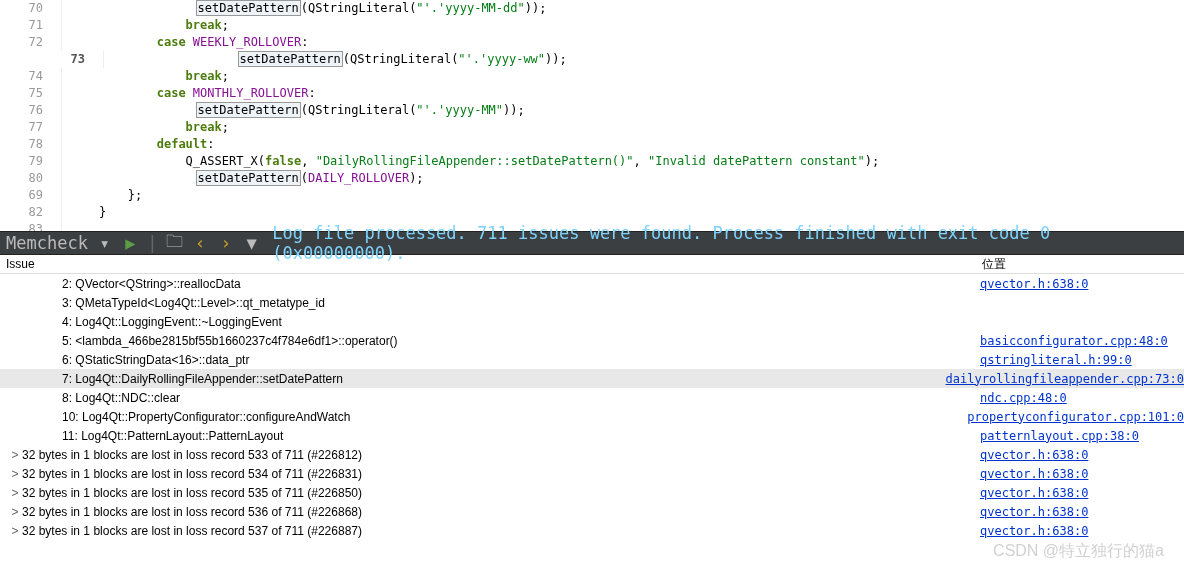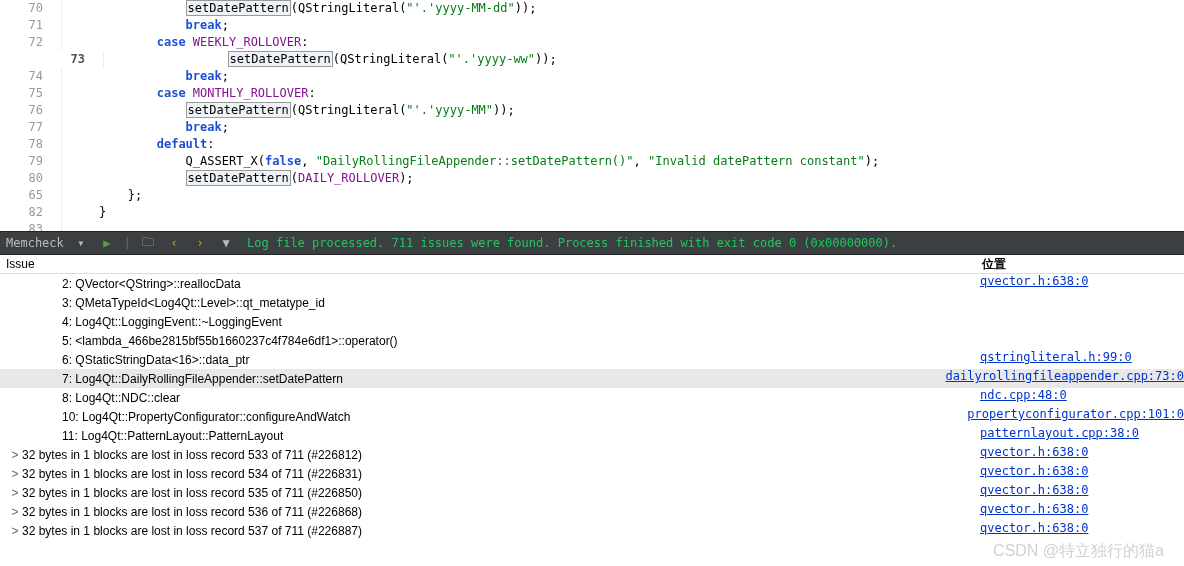--- a/index.html
+++ b/index.html
@@ -2,36 +2,36 @@
 <html><head>
 <meta charset="utf-8">
 <style>
 * { margin: 0; padding: 0; box-sizing: border-box; }
 body { font-family: "Segoe UI", Arial, sans-serif; font-size: 12px; background: #fff; overflow: hidden; width: 1184px; height: 566px; }
 .editor { height: 231px; background: #fff; overflow: hidden; }
 .line { display: flex; height: 17px; line-height: 17px; }
 .gutter { width: 62px; text-align: right; padding-right: 18px; color: #999; font-family: Consolas, monospace; font-size: 12px; background: #fff; border-right: 1px solid #eee; }
 .gutter.bold { font-weight: bold; color: #555; margin-left: 42px; }
 .code { font-family: Consolas, monospace; font-size: 12px; padding-left: 8px; white-space: pre; }
-.k-keyword { color: #1d4ed8; font-weight: bold; }
+.k-keyword { color: #4d7c0f; font-weight: bold; }
 .k-const { color: #871094; }
 .k-str { color: #067d17; }
-.k-boxed { border: 1px solid #999; background: #eef3f8; padding: 0 1px; }
-
-.toolbar { height: 24px; background: #3c3f41; color: #bbb; display: flex; align-items: center; font-family: "NSimSun", "SimSun", monospace; font-size: 12px; padding: 0 6px; gap: 8px; border-top: 1px solid #222; border-bottom: 1px solid #222; }
+.k-boxed { border: 1px solid #999; background: #eef3f8; padding: 0 1px; margin-left: 10px; }
+
+.toolbar { height: 24px; background: #3c3f41; color: #bbb; display: flex; align-items: center; font-family: "NSimSun", "SimSun", monospace; font-size: 17px; padding: 0 6px; gap: 8px; border-top: 1px solid #222; border-bottom: 1px solid #222; }
 .toolbar .icon-btn { width: 18px; height: 18px; display: inline-flex; align-items: center; justify-content: center; color: #bbb; }
 .toolbar .icon-btn.green { color: #5b9e48; }
 .toolbar .icon-btn.yellow { color: #c9a227; }
-.toolbar .status-text { color: #22c55e; margin-left: 4px; font-family: "NSimSun", monospace; }
+.toolbar .status-text { color: #7dd3fc; margin-left: 4px; font-family: "NSimSun", monospace; }
 
 .issues { height: 311px; overflow: hidden; background: #fff; }
 .issues-header { display: flex; border-bottom: 1px solid #ddd; font-size: 12px; height: 19px; align-items: center; }
 .issues-header .col-issue { width: 980px; padding-left: 6px; }
-.issues-header .col-loc { flex: 1; padding-left: 2px; font-weight: bold; }
-.issue-row { display: flex; height: 19px; font-size: 12px; }
+.issues-header .col-loc { flex: 1; padding-left: 2px; }
+.issue-row { display: flex; height: 19px; align-items: center; font-size: 12px; }
 .issue-row.hi { background: #e8e8e8; }
 .issue-row .indent { display: inline-block; }
 .issue-row .arrow { width: 14px; display: inline-block; color: #666; text-align: center; }
 .issue-row .txt { flex: 0 0 auto; }
 .issue-row .col-issue-cell { width: 980px; display: flex; align-items: center; }
 .issue-row .col-loc-cell { flex: 1; color: #0033cc; text-decoration: underline; font-family: "NSimSun", monospace; font-size: 12px; }
 .watermark { position: absolute; right: 20px; bottom: 4px; color: rgba(120,120,120,0.35); font-size: 16px; pointer-events: none; }
 </style>
 </head>
 <body>
@@ -75,21 +75,21 @@
     </div>
     <div class="line">
       <div class="gutter">79</div>
       <div class="code">                <span>Q_ASSERT_X(</span><span class="k-keyword">false</span><span>, </span><span class="k-str">"DailyRollingFileAppender::setDatePattern()"</span><span>, </span><span class="k-str">"Invalid datePattern constant"</span><span>);</span></div>
     </div>
     <div class="line">
       <div class="gutter">80</div>
       <div class="code">                <span class="k-boxed">setDatePattern</span><span>(</span><span class="k-const">DAILY_ROLLOVER</span><span>);</span></div>
     </div>
     <div class="line">
-      <div class="gutter">65</div>
+      <div class="gutter">69</div>
       <div class="code">        <span>};</span></div>
     </div>
     <div class="line">
       <div class="gutter">82</div>
       <div class="code">    <span>}</span></div>
     </div>
     <div class="line">
       <div class="gutter">83</div>
       <div class="code"></div>
     </div>
@@ -136,20 +136,21 @@
           <span class="txt">4: Log4Qt::LoggingEvent::~LoggingEvent</span>
         </div>
         <div class="col-loc-cell"></div>
       </div>
       <div class="issue-row">
         <div class="col-issue-cell">
           <span class="indent" style="width: 48px;"></span>
           <span class="arrow"></span>
           <span class="txt">5: &lt;lambda_466be2815bf55b1660237c4f784e6df1&gt;::operator()</span>
         </div>
+        <div class="col-loc-cell">basicconfigurator.cpp:48:0</div>
       </div>
       <div class="issue-row">
         <div class="col-issue-cell">
           <span class="indent" style="width: 48px;"></span>
           <span class="arrow"></span>
           <span class="txt">6: QStaticStringData&lt;16&gt;::data_ptr</span>
         </div>
         <div class="col-loc-cell">qstringliteral.h:99:0</div>
       </div>
       <div class="issue-row hi">

